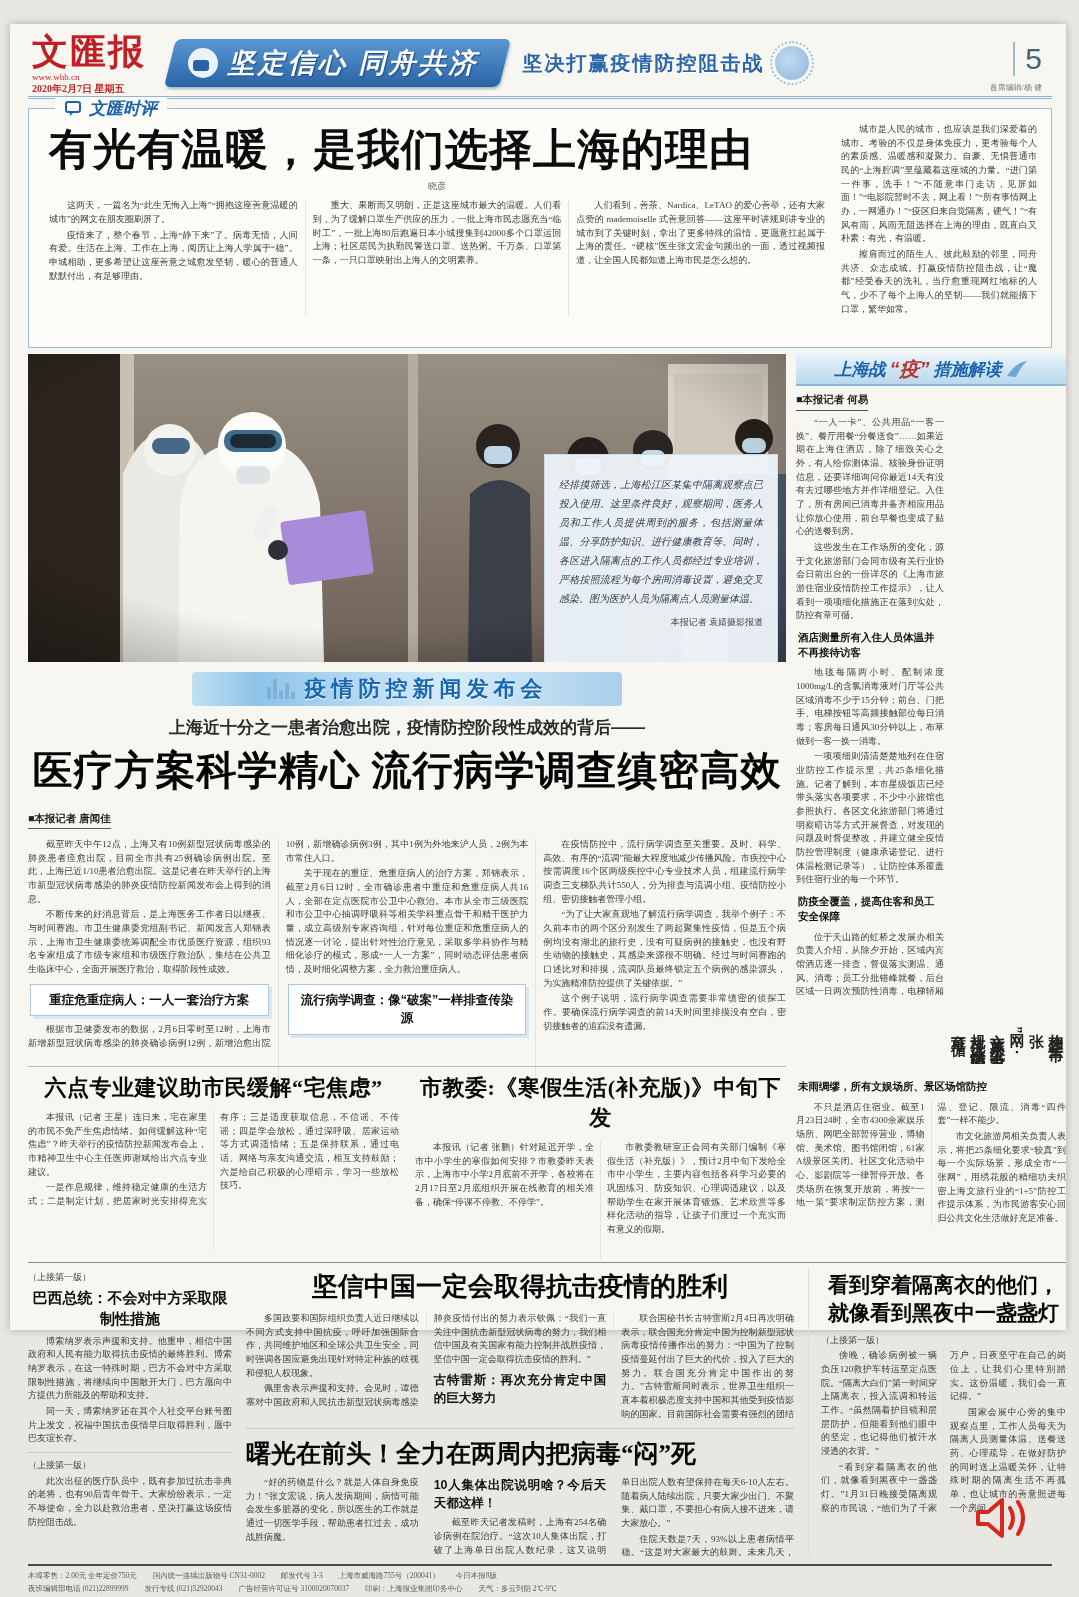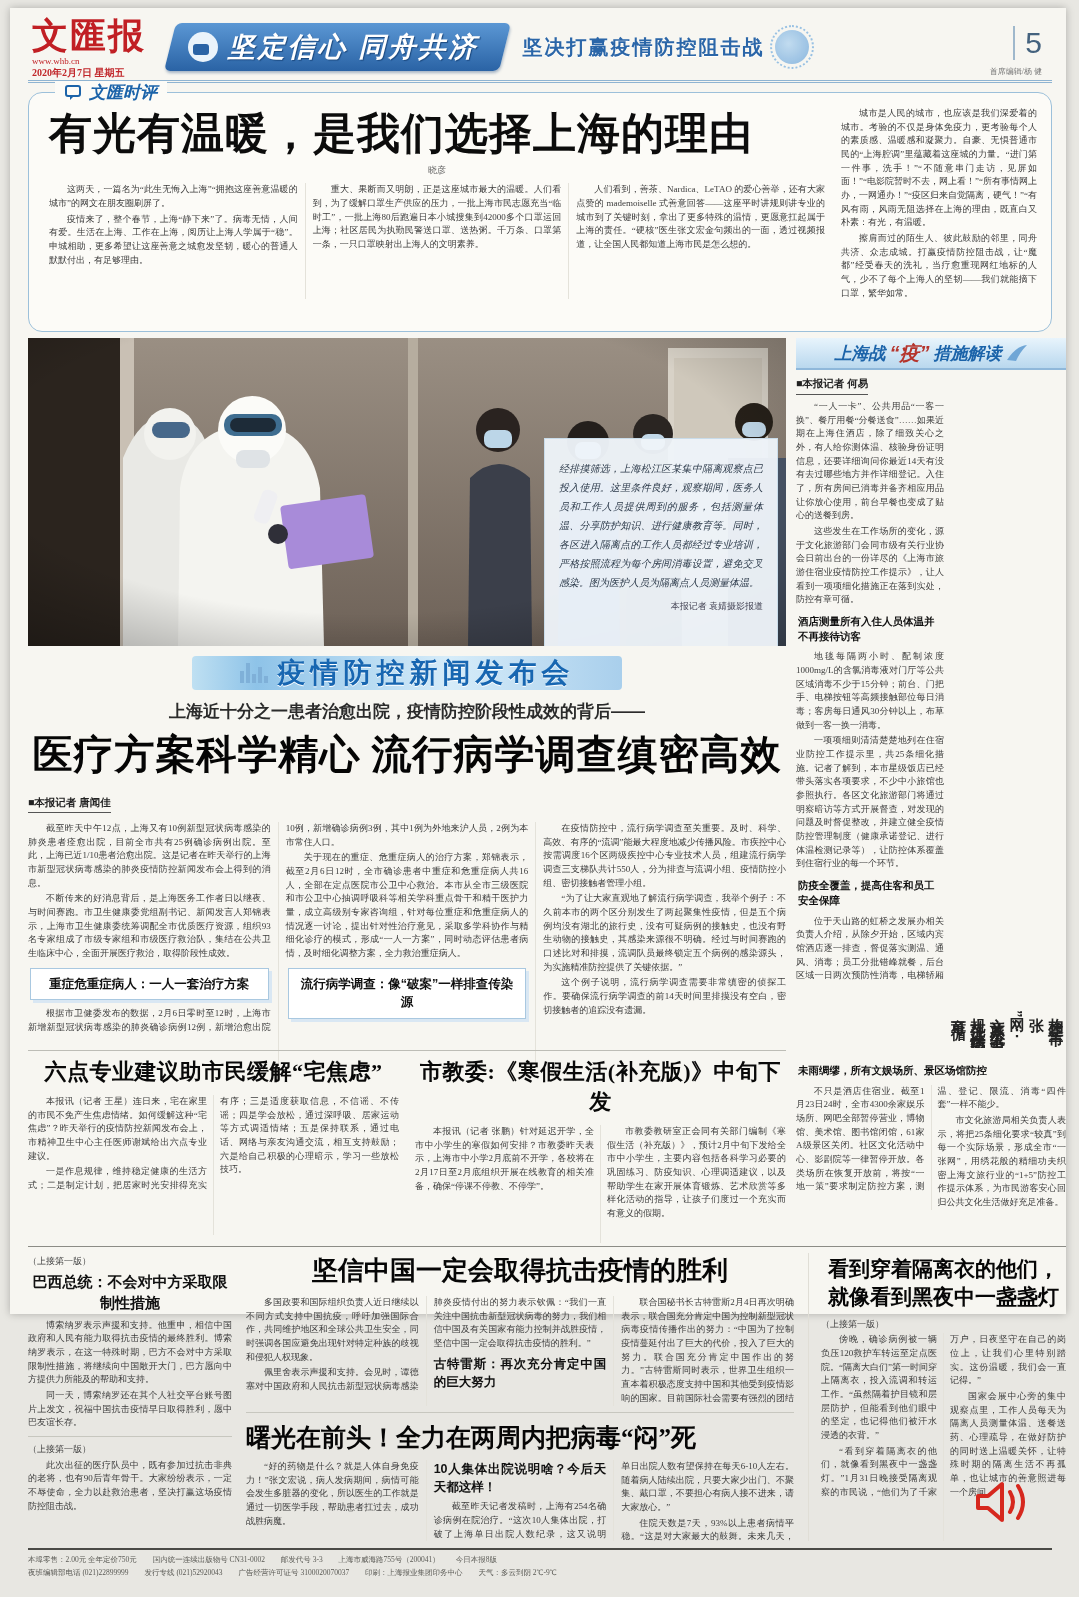--- a/index.html
+++ b/index.html
@@ -1,18 +1,18 @@
 <!DOCTYPE html>
 <html><head>
 <meta charset="utf-8">
 <style>
   html,body{margin:0;padding:0;background:#d9d8d3;}
   .page{position:relative;width:1079px;height:1597px;background:#e8e7e2;overflow:hidden;
         font-family:"Liberation Serif",serif;color:#2e2e2e;}
-  .sheet{position:absolute;left:10px;top:8px;width:1056px;height:1306px;background:#f7f6f1;
+  .sheet{position:absolute;left:10px;top:24px;width:1056px;height:1306px;background:#f7f6f1;
          box-shadow:0 0 8px rgba(0,0,0,.25);}
   
   .logo{position:absolute;left:22px;top:10px;width:150px;}
   .logo .t{font-family:"Liberation Serif",serif;font-weight:bold;font-size:36px;color:#c11f24;
            letter-spacing:2px;line-height:1;}
   .logo .u{font-size:9px;color:#c11f24;margin-top:2px;}
   .logo .d{font-size:10px;color:#c1272b;font-weight:bold;}
   .banner{position:absolute;left:160px;top:14px;height:50px;display:flex;align-items:center;}
   .ribbon{transform:skewX(-14deg);background:linear-gradient(180deg,#5b97d4,#2a63a5);
           border-radius:6px;padding:6px 26px 6px 18px;display:flex;align-items:center;gap:10px;
@@ -34,21 +34,21 @@
   
   .bt{font-size:9px;line-height:1.52;text-align:justify;color:#3b3b3b;}
   .bt p{margin:0 0 2px;text-indent:2em;}
   .cols2{column-count:2;column-gap:13px;column-rule:1px solid #e4e2da;}
   .cols3{column-count:3;column-gap:15px;column-rule:1px solid #e4e2da;}
   .byline{font-family:"Liberation Sans",sans-serif;font-weight:bold;font-size:10.5px;color:#222;
           border-bottom:1px solid #555;display:inline-block;padding-bottom:2px;margin-bottom:5px;}
   .contmark{font-size:9px;color:#444;margin:2px 0;}
   
   .edbox{position:absolute;left:18px;top:84px;width:1022px;height:238px;border:1px solid #9cc0da;
-         border-radius:14px;background:#fcfbf7;}
+         border-radius:0;background:#fcfbf7;}
   .edtag{position:absolute;left:26px;top:-12px;background:#fcfbf7;padding:0 10px;display:flex;
          align-items:center;gap:6px;font-family:"Liberation Sans",sans-serif;font-weight:bold;
          font-style:italic;font-size:17px;color:#1b63a9;}
   .edtag svg{display:block;}
   .edflex{display:flex;height:100%;}
   .edmain{flex:1;padding:16px 10px 8px 20px;}
   .edhead{font-family:"Liberation Sans",sans-serif;font-weight:900;font-size:43px;color:#0c0c0c;
           letter-spacing:1px;line-height:1.15;}
   .edby{text-align:center;font-size:9px;color:#666;margin:6px 0 6px;}
   .edcols{height:116px;overflow:hidden;}
@@ -76,21 +76,21 @@
          letter-spacing:1px;line-height:1.05;padding-top:6px;}
   .railrow2{margin-top:8px;height:182px;overflow:hidden;}
   .raildiv{border-top:1px solid #8c8c86;margin-top:8px;}
   
   .presser{position:absolute;left:18px;top:648px;width:758px;}
   .pbanner{width:430px;margin:0 auto;height:34px;border-radius:4px;
            background:linear-gradient(90deg,#bfe0f2,#8ec3e8 15%,#d6ecf9 60%,#a9cfec);
            display:flex;align-items:center;justify-content:center;gap:10px;}
   .pbanner .sky{display:flex;align-items:flex-end;gap:2px;height:20px;}
   .pbanner .sky i{display:block;width:4px;background:#7fb0d8;}
-  .pbanner .txt{font-family:"Liberation Sans",sans-serif;font-weight:bold;font-size:28px;color:#1766b1;
+  .pbanner .txt{font-family:"Liberation Sans",sans-serif;font-weight:bold;font-size:22px;color:#1766b1;
            letter-spacing:5px;text-shadow:0 1px 0 #fff;}
   .pkick{text-align:center;font-family:"Liberation Sans",sans-serif;font-weight:bold;font-size:17px;
          color:#2b2b2b;margin:10px 0 4px;}
   .phead{text-align:center;font-family:"Liberation Serif",serif;font-weight:900;font-size:40px;
          color:#050505;letter-spacing:1px;}
   .pby{margin:10px 0 4px;}
   .pbody{height:242px;overflow:hidden;}
   .boxsub{break-inside:avoid;border:1px solid #a9c8e0;box-shadow:3px 3px 0 #d9e7f3;background:#fff;
           font-family:"Liberation Sans",sans-serif;font-weight:bold;font-size:12.5px;color:#111;
           text-align:center;padding:6px 8px;margin:7px 2px;line-height:1.5;}

